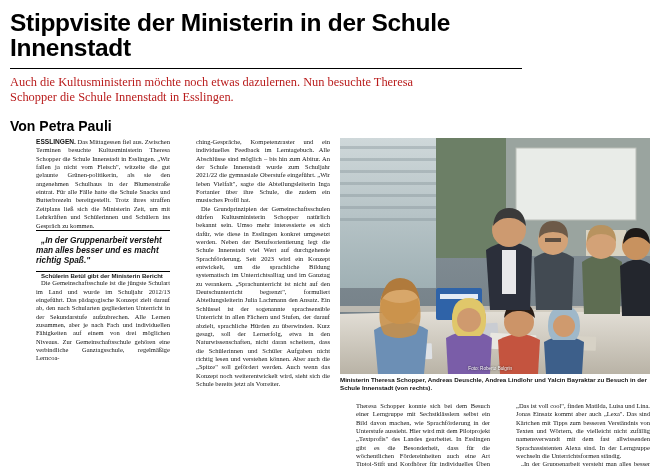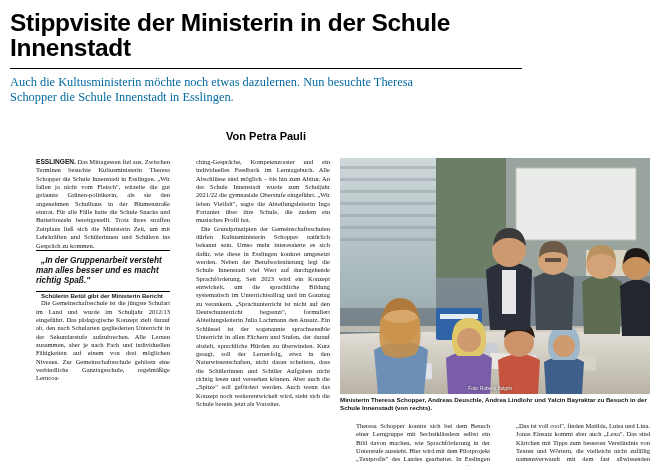--- a/index.html
+++ b/index.html
@@ -27,31 +27,30 @@
   }
   .rule{
     border:0;border-top:1px solid #000;
     margin:0 0 6px 0;
   }
   .subhead{
     font-family:"Liberation Serif", serif;
     font-size:12.4px;
     line-height:1.25;
     font-weight:normal;
-    color:#0369a1;
+    color:#b91c1c;
     width:420px;
-    margin-bottom:24px;
+    margin-bottom:12px;
   }
   .byline{
     font-family:"Liberation Sans", sans-serif;
-    font-size:11px;
-    font-weight:bold;
-    margin-bottom:16px;
+    font-size:14px;
+    font-weight:bold;
+    margin-bottom:4px;
     color:#000;
-    text-align:center;
   }
   .body-wrap{
     position:relative;
   }
   .col{
     position:absolute;
     top:0;
     font-size:6.5px;
     line-height:1.285;
     text-align:justify;

